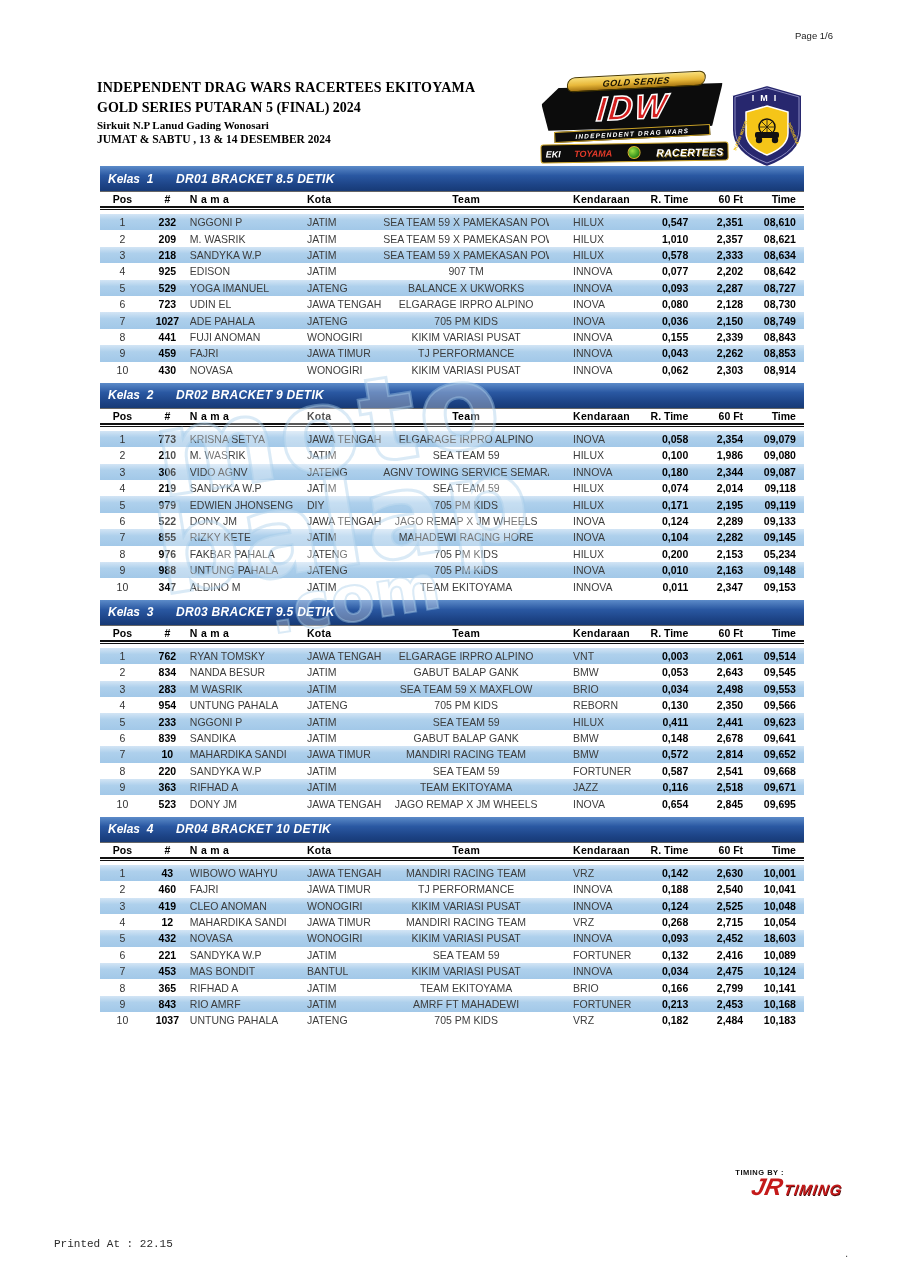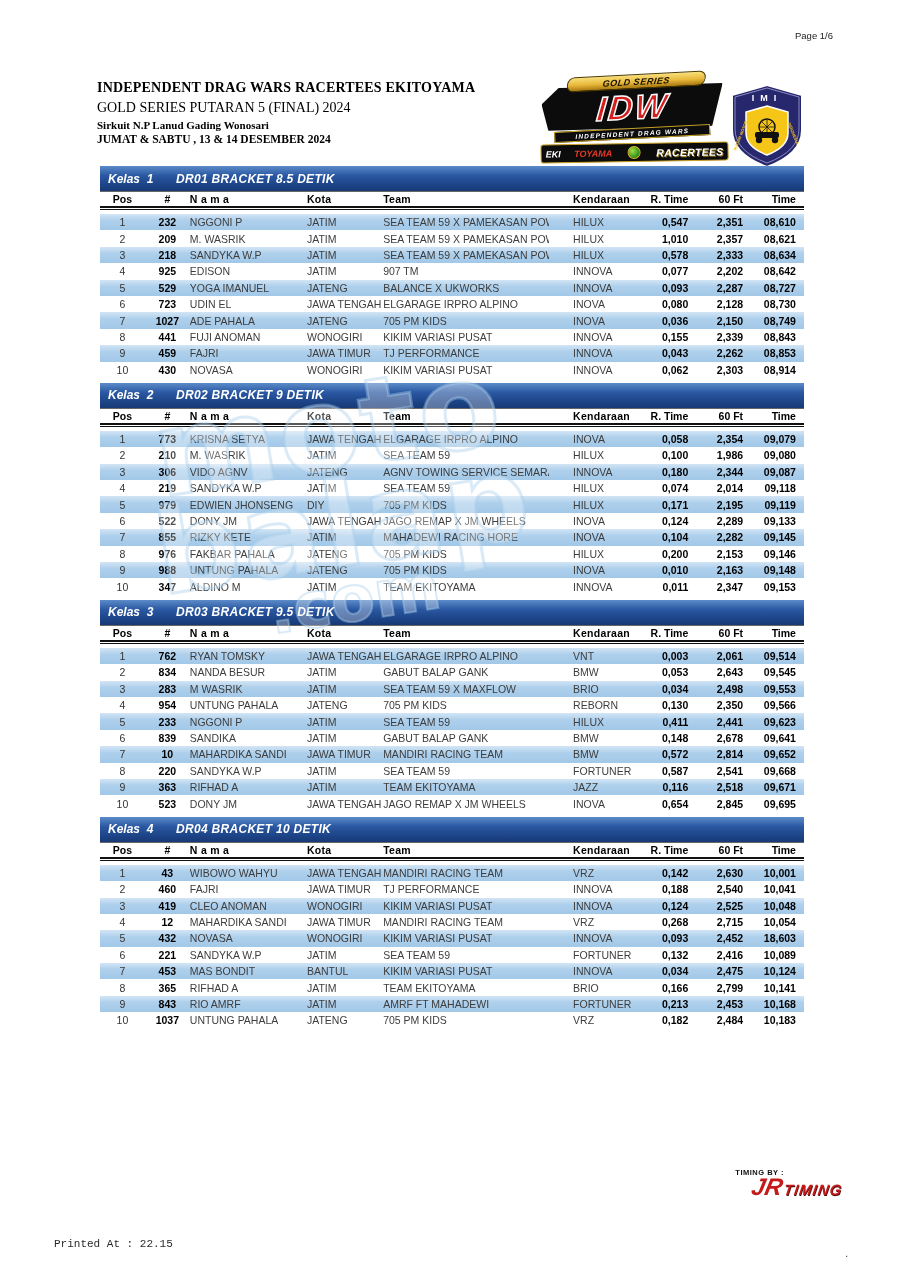--- a/index.html
+++ b/index.html
@@ -7,21 +7,21 @@
   .sheet {
     position:relative; width:904px; height:1280px; margin:0 auto;
     background:#ffffff; overflow:hidden;
     font-family:"Liberation Sans", sans-serif; color:#000;
   }
   
   .page-indicator { position:absolute; left:795px; top:30px; font-size:9.5px; color:#222; }
   
   .header-block { position:absolute; left:97px; top:80px; font-family:"Liberation Serif", serif; }
   .hl1 { font-size:14px; font-weight:bold; letter-spacing:.2px; }
-  .hl2 { font-size:14px; font-weight:normal; margin-top:4px; }
+  .hl2 { font-size:14px; font-weight:bold; margin-top:4px; }
   .hl3 { font-size:11px; font-weight:bold; margin-top:3px; }
   .hl4 { font-size:11.5px; font-weight:bold; margin-top:2px; }
   .hasil-title {
     position:absolute; left:0; top:144px; width:904px; text-align:center;
     font-family:"Liberation Serif", serif; font-size:14.5px; letter-spacing:1.5px;
     text-decoration:underline; color:#111;
   }
   
   .idw-logo { position:absolute; left:540px; top:74px; width:188px; height:92px; transform:rotate(-1deg); }
   .idw-banner {
@@ -88,21 +88,21 @@
   }
   .cols::after { content:''; position:absolute; left:0; right:0; bottom:-4px; height:1px; background:#111; }
   .rows { margin-top:6px; }
   .row { display:flex; height:16.4px; align-items:center; font-size:10.5px; }
   .row:nth-child(odd) { background:linear-gradient(180deg,#d3e5f5 0%,#aed0ec 40%,#a2c8e8 100%); }
   .cell { overflow:hidden; white-space:nowrap; }
   .c0 { width:46px; text-align:center; color:#333; }
   .c1 { width:46px; text-align:center; font-weight:bold; color:#000; }
   .c2 { width:120px; text-align:left; color:#3d3d3d; }
   .c3 { width:78px; text-align:left; color:#3d3d3d; }
-  .c4 { width:170px; text-align:left; color:#3d3d3d; }
+  .c4 { width:170px; text-align:center; color:#3d3d3d; }
   .c5 { width:86px; text-align:left; color:#3d3d3d;padding-left:24px; }
   .c6 { width:62px; text-align:right; padding-right:6px; font-weight:bold; }
   .c7 { width:56px; text-align:right; padding-right:6px; font-weight:bold; }
   .c8 { width:56px; text-align:right; padding-right:8px; font-weight:bold; }
   .hcell { color:#000 !important; font-weight:bold; }
   .cols .c2, .cols .c3, .cols .c4, .cols .c5 { letter-spacing:.3px; }
   
   .printed-at { position:absolute; left:54px; top:1238px; font-size:11px; color:#2a2a2a;font-family:Liberation Mono, monospace; }
   .timing-block { position:absolute; right:62px; top:1168px; text-align:left; }
   .timing-label { font-size:7.5px; font-weight:bold; color:#111; letter-spacing:.5px; margin-right:58px; }
@@ -395,21 +395,21 @@
           </div>
           <div class="row">
             <div class="cell c0">8</div>
             <div class="cell c1">976</div>
             <div class="cell c2">FAKBAR PAHALA</div>
             <div class="cell c3">JATENG</div>
             <div class="cell c4">705 PM KIDS</div>
             <div class="cell c5">HILUX</div>
             <div class="cell c6">0,200</div>
             <div class="cell c7">2,153</div>
-            <div class="cell c8">09,146</div>
+            <div class="cell c8">05,234</div>
           </div>
           <div class="row">
             <div class="cell c0">9</div>
             <div class="cell c1">988</div>
             <div class="cell c2">UNTUNG PAHALA</div>
             <div class="cell c3">JATENG</div>
             <div class="cell c4">705 PM KIDS</div>
             <div class="cell c5">INOVA</div>
             <div class="cell c6">0,010</div>
             <div class="cell c7">2,163</div>

